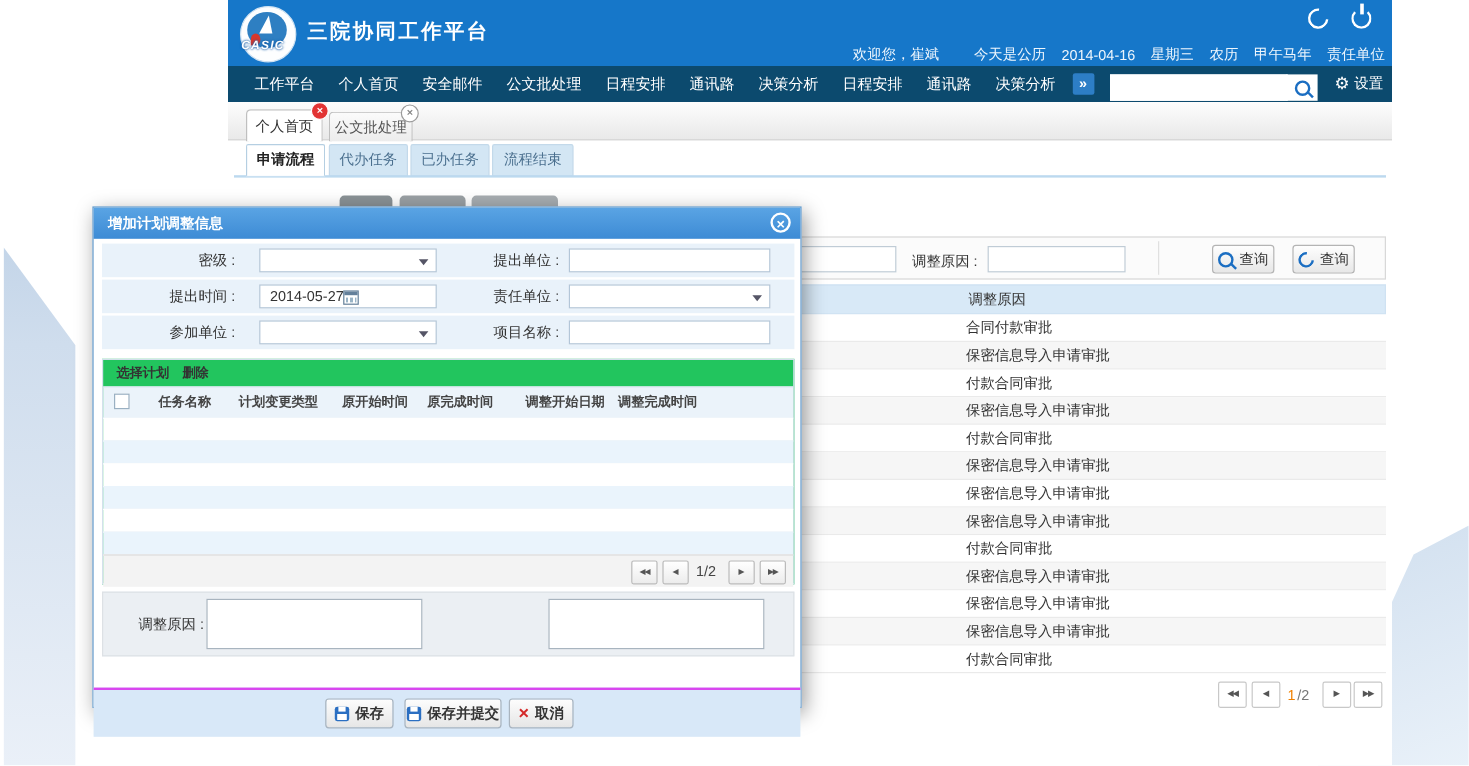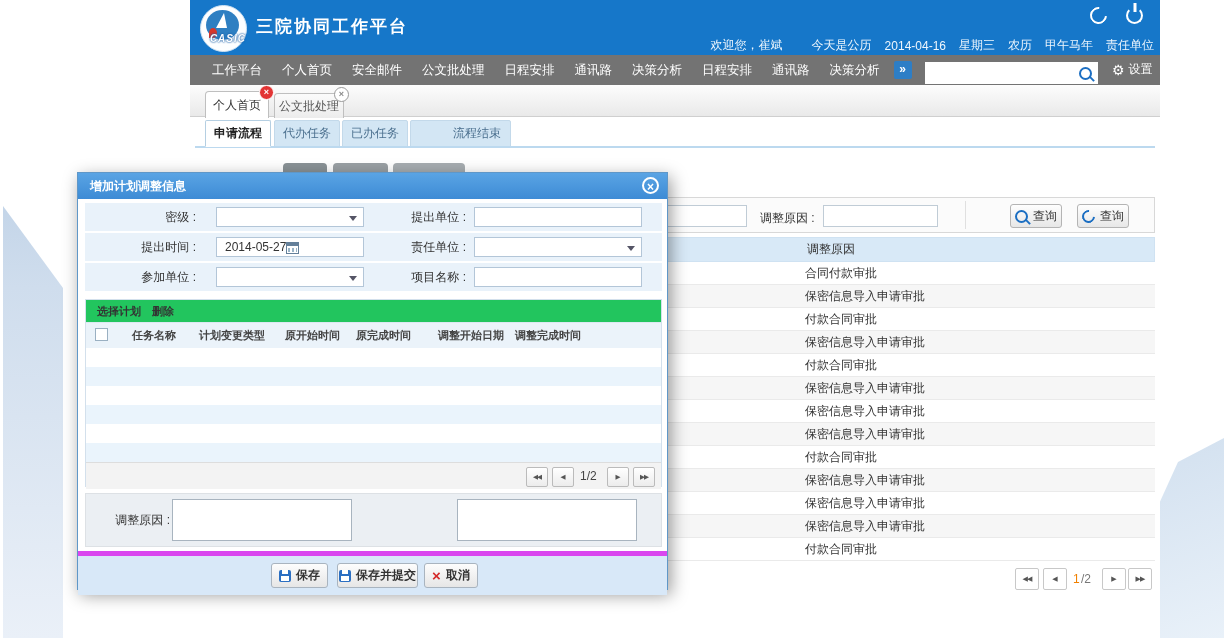--- a/index.html
+++ b/index.html
@@ -15,33 +15,33 @@
     clip-path:polygon(88px 32px,134px 8px,134px 208px,8px 208px);}
   
   .app{position:absolute;left:190px;top:0;width:970px;height:638px;background:#fff;}
   .hdr{position:absolute;left:0;top:0;width:970px;height:55px;background:#1677c9;}
   .logo{position:absolute;left:10px;top:5px;width:45px;height:45px;border-radius:50%;
         background:#fdfeff;border:1px solid #cfe2f2;}
   .lg-blue{position:absolute;left:5px;top:4px;width:33px;height:30px;border-radius:50%;background:#2e7fc2;}
   .lg-sail{position:absolute;left:15px;top:7px;width:0;height:0;
            border-left:8px solid transparent;border-right:3px solid transparent;border-bottom:15px solid #fff;}
   .lg-flame{position:absolute;left:8px;top:22px;width:8px;height:10px;border-radius:50% 50% 50% 0;background:#d8372a;}
-  .lg-txt{position:absolute;left:0;right:0;bottom:7px;text-align:right;font-style:italic;font-weight:bold;
+  .lg-txt{position:absolute;left:0;right:0;bottom:7px;text-align:left;font-style:italic;font-weight:bold;
           font-size:10px;color:#fff;text-shadow:0 0 2px #1a5fa8,0 0 2px #1a5fa8;letter-spacing:1px;}
   .hdr-title{position:absolute;left:66px;top:15px;font-size:17px;font-weight:bold;color:#fff;letter-spacing:2px;}
   .icon-refresh{display:inline-block;width:13px;height:13px;border:2.5px solid #fff;border-radius:50%;
                 border-right-color:transparent;transform:rotate(-40deg);}
   .icon-power{position:relative;display:inline-block;width:13px;height:13px;border:2.5px solid #fff;
               border-radius:50%;border-top-color:transparent;}
   .icon-power::before{content:"";position:absolute;left:50%;top:-6px;transform:translateX(-50%);
               width:3px;height:9px;background:#fff;}
   .welcome-row{position:absolute;right:6px;top:37px;display:flex;gap:13px;align-items:center;
                font-size:12px;color:#eef6fd;}
   
-  .nav{position:absolute;left:0;top:55px;width:970px;height:30px;background:#737373;
+  .nav{position:absolute;left:0;top:55px;width:970px;height:30px;background:#0c4a6e;
        display:flex;align-items:center;padding-left:12px;box-sizing:border-box;}
   .nav-item{color:#fff;font-size:12.5px;padding:0 10px;line-height:30px;cursor:pointer;white-space:nowrap;}
   .nav-more{width:18px;height:18px;margin-left:4px;background:#2d7ec6;border-radius:2px;color:#fff;
             font-size:12px;line-height:17px;text-align:center;font-weight:bold;}
   .search-box{position:absolute;left:735px;top:62px;width:146px;height:20px;background:#fff;border:1px solid #fff;}
   .search-btn{position:absolute;left:882px;top:62px;width:26px;height:22px;background:#fff;
               display:flex;align-items:center;justify-content:center;}
   .icon-search{display:inline-block;width:9px;height:9px;border:2px solid #1b6ec2;border-radius:50%;position:relative;}
   .icon-search::after{content:"";position:absolute;width:2px;height:6px;background:#1b6ec2;
               transform:rotate(-45deg);right:-3px;bottom:-4px;}
@@ -113,21 +113,21 @@
            border-top:1px solid #dde8f2;border-bottom:1px solid #dde8f2;}
   .m-th{position:absolute;top:0;line-height:24px;font-size:11px;font-weight:bold;color:#444;}
   .chk{position:absolute;left:9px;top:5px;width:13px;height:13px;background:#fff;border:1px solid #9ab0c2;box-sizing:border-box;}
   .m-row{position:absolute;left:0;right:0;height:19px;border-bottom:1px solid #eef0f2;background:#fff;}
   .m-row.alt{background:#eaf4fc;}
   .m-pager{position:absolute;left:0;right:0;top:162px;height:26px;background:#f3f3f3;border-top:1px solid #dddddd;}
   .mp-btn{position:absolute;top:4px;width:20px;height:18px;background:linear-gradient(#fff,#ececec);
           border:1px solid #bbb;border-radius:2px;font-size:6.5px;color:#555;text-align:center;line-height:17px;cursor:pointer;}
   .m-bottom{position:absolute;left:7px;top:320px;width:577px;height:54px;background:#ebeff3;border:1px solid #dde1e5;box-sizing:border-box;}
   .m-area{position:absolute;top:5px;height:42px;background:#fff;border:1px solid #a8b4bf;box-sizing:border-box;}
-  .m-footer{position:absolute;left:0;right:0;top:378px;height:39px;background:#d8e8f8;border-top:5px solid #d946ef;}
+  .m-footer{position:absolute;left:0;right:0;top:400px;height:39px;background:#d8e8f8;border-top:2px solid #d946ef;}
   .m-btn{position:absolute;top:7px;height:25px;display:flex;align-items:center;justify-content:center;gap:5px;
          background:linear-gradient(#fdfdfd,#e6e6e6);border:1px solid #a9b4bf;border-radius:3px;
          font-size:12px;font-weight:bold;color:#333;cursor:pointer;box-sizing:border-box;}
   .icon-save{display:inline-block;width:12px;height:12px;background:#2b6fc2;border-radius:2px;position:relative;}
   .icon-save::before{content:"";position:absolute;top:0;left:3px;width:6px;height:4px;background:#fff;}
   .icon-save::after{content:"";position:absolute;bottom:1px;left:2px;width:8px;height:5px;background:#fff;}
   .icon-cancel{color:#d42a2a;font-weight:bold;font-size:15px;line-height:12px;}
 </style>
 </head>
 <body>
@@ -194,21 +194,21 @@
       <div class="wtab inactive">
         <span>公文批处理</span>
         <span class="badge gray">×</span>
       </div>
     </div>
 
     <div class="subtabs">
       <div class="stab active" style="left:15px;width:64px;">申请流程</div>
       <div class="stab inactive" style="left:84px;width:64px;">代办任务</div>
       <div class="stab inactive" style="left:152px;width:64px;">已办任务</div>
-      <div class="stab inactive" style="left:220px;width:66px;padding-left:33px;">流程结束</div>
+      <div class="stab inactive" style="left:220px;width:66px;">流程结束</div>
     </div>
     <div class="subtab-line"></div>
 
     <div class="ghost-btn" style="left:93px;width:44px;background:#8a9296;"></div>
     <div class="ghost-btn" style="left:143px;width:55px;background:#9aa0a4;"></div>
     <div class="ghost-btn" style="left:203px;width:72px;background:#a7adb1;"></div>
 
     <div class="filterbar"></div>
     <div class="txt-input abs" style="left:455px;top:205px;width:102px;height:22px;">
       <i class="icon-cal abs" style="right:4px;top:4px;"></i>

